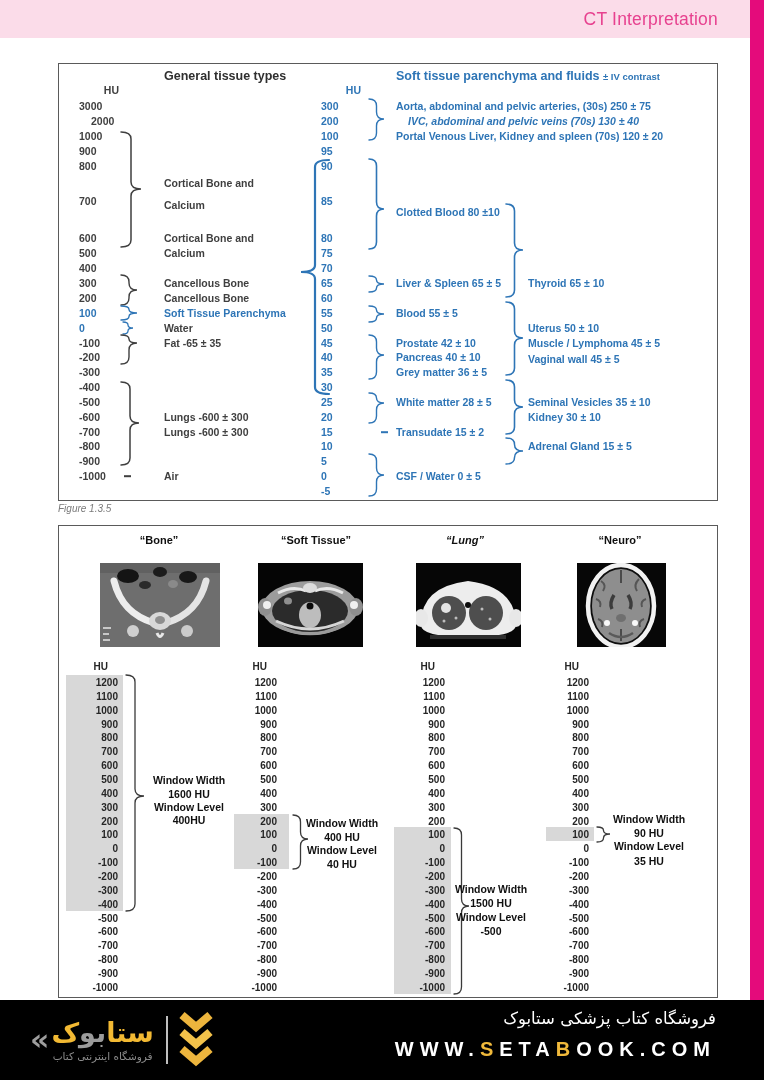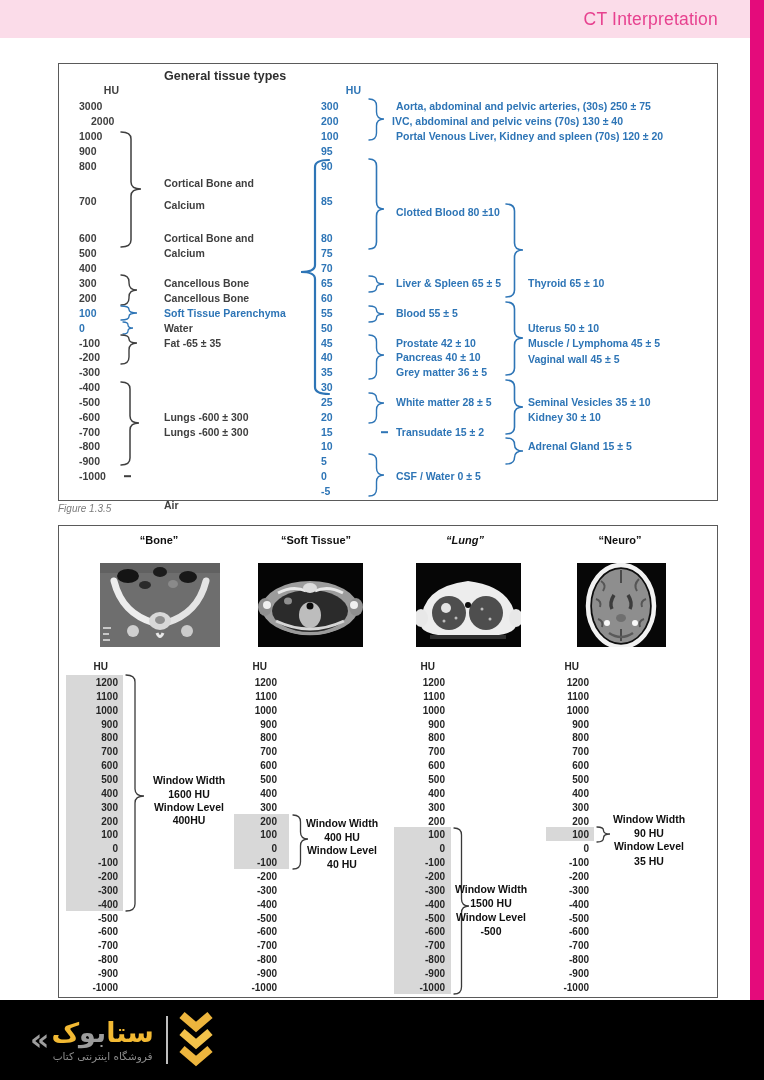--- a/index.html
+++ b/index.html
@@ -58,20 +58,24 @@
 
 <div class="page">
 
   <div class="header-bar">
     <span class="header-title">CT Interpretation</span>
   </div>
   <div class="edge-strip"></div>
 
   <div class="figbox" id="fig1">
     <span class="f1-title-left">General tissue types</span>
+    <span class="f1-title-right">
+      <span>Soft tissue parenchyma and fluids</span>
+      <span class="suffix">± IV contrast</span>
+    </span>
     <span class="f1-hu-left">HU</span>
     <span class="f1-hu-mid">HU</span>
     <svg class="fig-svg" id="fig1-braces" width="658" height="436">
         <path d="M 62 68 Q 72 68 72 75 L 72 118 Q 72 125 82 125 Q 72 125 72 132 L 72 176 Q 72 183 62 183" fill="none" stroke="#3f3f3f" stroke-width="1.5" stroke-linecap="round"></path>
         <path d="M 62 211 Q 70 211 70 218 L 70 219 Q 70 226 78 226 Q 70 226 70 233 L 70 234 Q 70 241 62 241" fill="none" stroke="#3f3f3f" stroke-width="1.4" stroke-linecap="round"></path>
         <path d="M 62 242 Q 70 242 70 245.5 L 70 245.5 Q 70 249 78 249 Q 70 249 70 252.5 L 70 252.5 Q 70 256 62 256" fill="none" stroke="#2e75b6" stroke-width="1.4" stroke-linecap="round"></path>
         <path d="M 64 258 Q 69 258 69 261 L 69 261 Q 69 264 74 264 Q 69 264 69 267 L 69 267 Q 69 270 64 270" fill="none" stroke="#2e75b6" stroke-width="1.3" stroke-linecap="round"></path>
         <path d="M 62 271 Q 70 271 70 275 L 70 275 Q 70 279 78 279 Q 70 279 70 286 L 70 293 Q 70 300 62 300" fill="none" stroke="#3f3f3f" stroke-width="1.4" stroke-linecap="round"></path>
         <path d="M 62 318 Q 71 318 71 325 L 71 352 Q 71 359 80 359 Q 71 359 71 366 L 71 394 Q 71 401 62 401" fill="none" stroke="#3f3f3f" stroke-width="1.5" stroke-linecap="round"></path>
         <path d="M 270 96 Q 256 96 256 103 L 256 201 Q 256 208 242 208 Q 256 208 256 215 L 256 323 Q 256 330 270 330" fill="none" stroke="#2e75b6" stroke-width="2.2" stroke-linecap="round"></path>
@@ -138,23 +142,23 @@
       <div class="f1lab" style="left: 105px; top: 141px;">Calcium</div>
       <div class="f1lab" style="left: 105px; top: 174px;">Cortical Bone and</div>
       <div class="f1lab" style="left: 105px; top: 189px;">Calcium</div>
       <div class="f1lab" style="left: 105px; top: 219px;">Cancellous Bone</div>
       <div class="f1lab" style="left: 105px; top: 234px;">Cancellous Bone</div>
       <div class="f1lab blue" style="left: 105px; top: 249px;">Soft Tissue Parenchyma</div>
       <div class="f1lab" style="left: 105px; top: 264px;">Water</div>
       <div class="f1lab" style="left: 105px; top: 279px;">Fat -65 ± 35</div>
       <div class="f1lab" style="left: 105px; top: 353px;">Lungs -600 ± 300</div>
       <div class="f1lab" style="left: 105px; top: 368px;">Lungs -600 ± 300</div>
-      <div class="f1lab" style="left: 105px; top: 412px; margin-top: 29px;">Air</div>
+      <div class="f1lab" style="left: 105px; top: 412px;">Air</div>
       <div class="f1ent" style="left: 337px; top: 42px;">Aorta, abdominal and pelvic arteries, (30s) 250 ± 75</div>
-      <div class="f1ent" style="left: 333px; top: 57px;">IVC, abdominal and pelvic veins (70s) 130 ± 40</div>
+      <div class="f1ent" style="left: 349px; top: 57px; font-style: italic;">IVC, abdominal and pelvic veins (70s) 130 ± 40</div>
       <div class="f1ent" style="left: 337px; top: 72px;">Portal Venous Liver, Kidney and spleen (70s) 120 ± 20</div>
       <div class="f1ent" style="left: 337px; top: 148px;">Clotted Blood 80 ±10</div>
       <div class="f1ent" style="left: 337px; top: 219px;">Liver &amp; Spleen 65 ± 5</div>
       <div class="f1ent" style="left: 337px; top: 249px;">Blood 55 ± 5</div>
       <div class="f1ent" style="left: 337px; top: 279px;">Prostate 42 ± 10</div>
       <div class="f1ent" style="left: 337px; top: 293px;">Pancreas 40 ± 10</div>
       <div class="f1ent" style="left: 337px; top: 308px;">Grey matter 36 ± 5</div>
       <div class="f1ent" style="left: 337px; top: 338px;">White matter 28 ± 5</div>
       <div class="f1ent" style="left: 337px; top: 368px;">Transudate 15 ± 2</div>
       <div class="f1ent" style="left: 337px; top: 412px;">CSF / Water 0 ± 5</div>
@@ -380,15 +384,19 @@
         <div class="logo-word" id="logo-word" dir="rtl"><span style="color: rgb(242, 185, 51);">ستا</span><span style="color: rgb(155, 155, 155);">بو</span><span style="color: rgb(242, 185, 51);">ک</span></div>
         <div class="logo-sub">فروشگاه اینترنتی کتاب</div>
       </div>
       <div class="logo-divider"></div>
       <svg width="36" height="58" viewBox="0 0 36 58">
         <path d="M4,4 L18,16 L32,4" stroke="#edb53d" stroke-width="8" fill="none"></path>
         <path d="M4,21 L18,33 L32,21" stroke="#f3c24a" stroke-width="8" fill="none"></path>
         <path d="M4,38 L18,50 L32,38" stroke="#edb53d" stroke-width="8" fill="none"></path>
       </svg>
     </div>
+    <div class="footer-right">
+      <div class="store-line">فروشگاه کتاب پزشکی ستابوک</div>
+      <div class="footer-url" id="footer-url"><span style="color: rgb(255, 255, 255);">WWW.</span><span style="color: rgb(240, 185, 59);">S</span><span style="color: rgb(255, 255, 255);">ETA</span><span style="color: rgb(240, 185, 59);">B</span><span style="color: rgb(255, 255, 255);">OOK.COM</span></div>
+    </div>
   </div>
 
 </div>
 
 </body></html>

